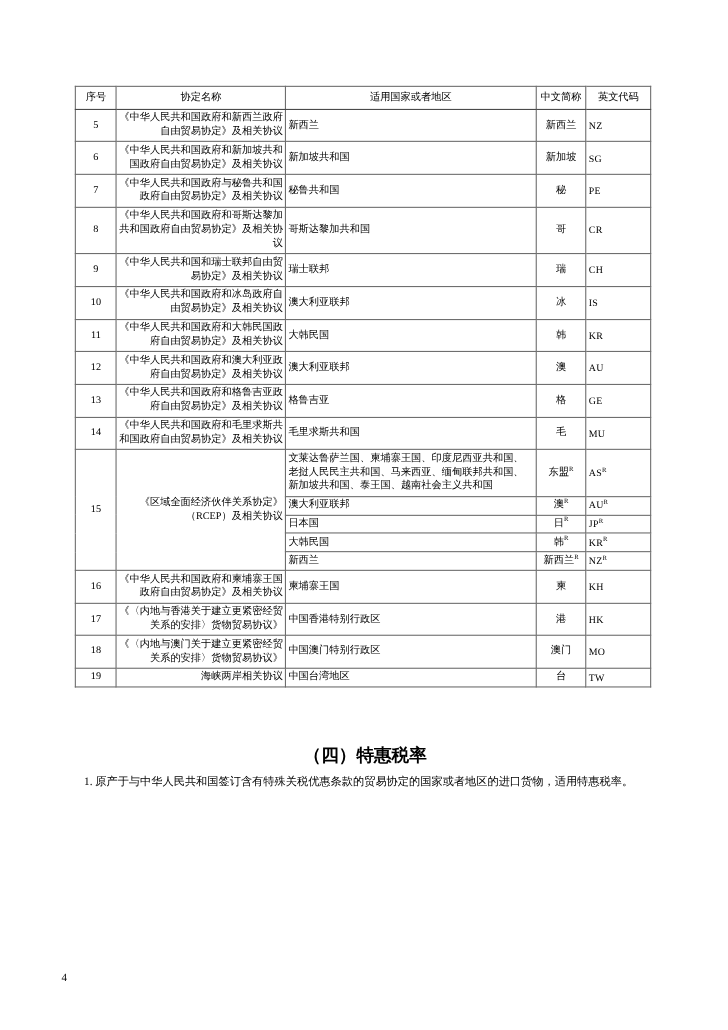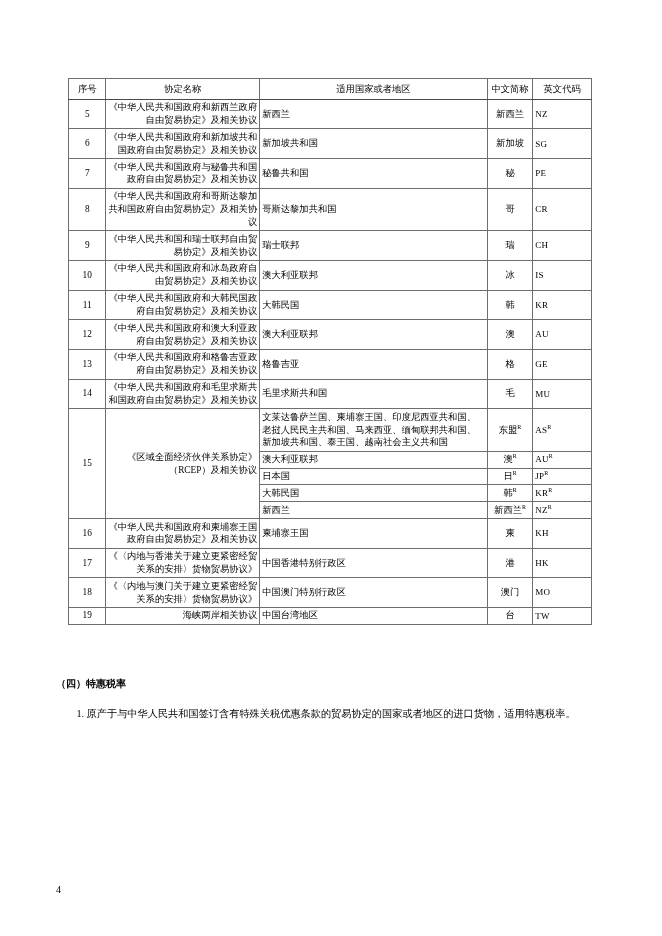--- a/index.html
+++ b/index.html
@@ -67,24 +67,25 @@
   }
 
   
   .body-text {
     position: absolute;
     left: 56px;
     top: 676px;
     width: 552px;
   }
   .sec-head {
-    font-size: 10px;
+    font-size: 16px;
     font-weight: bold;
     line-height: 1.55;
-    margin: 0 0 14px 0;
+    margin: 0 0 3px 0;
+    text-align: center;
   }
   p.para {
     font-size: 10.2px;
     line-height: 1.6;
     margin: 0;
     text-align: justify;
     text-justify: inter-ideograph;
     text-indent: 2em;
   }
   .page-no {

